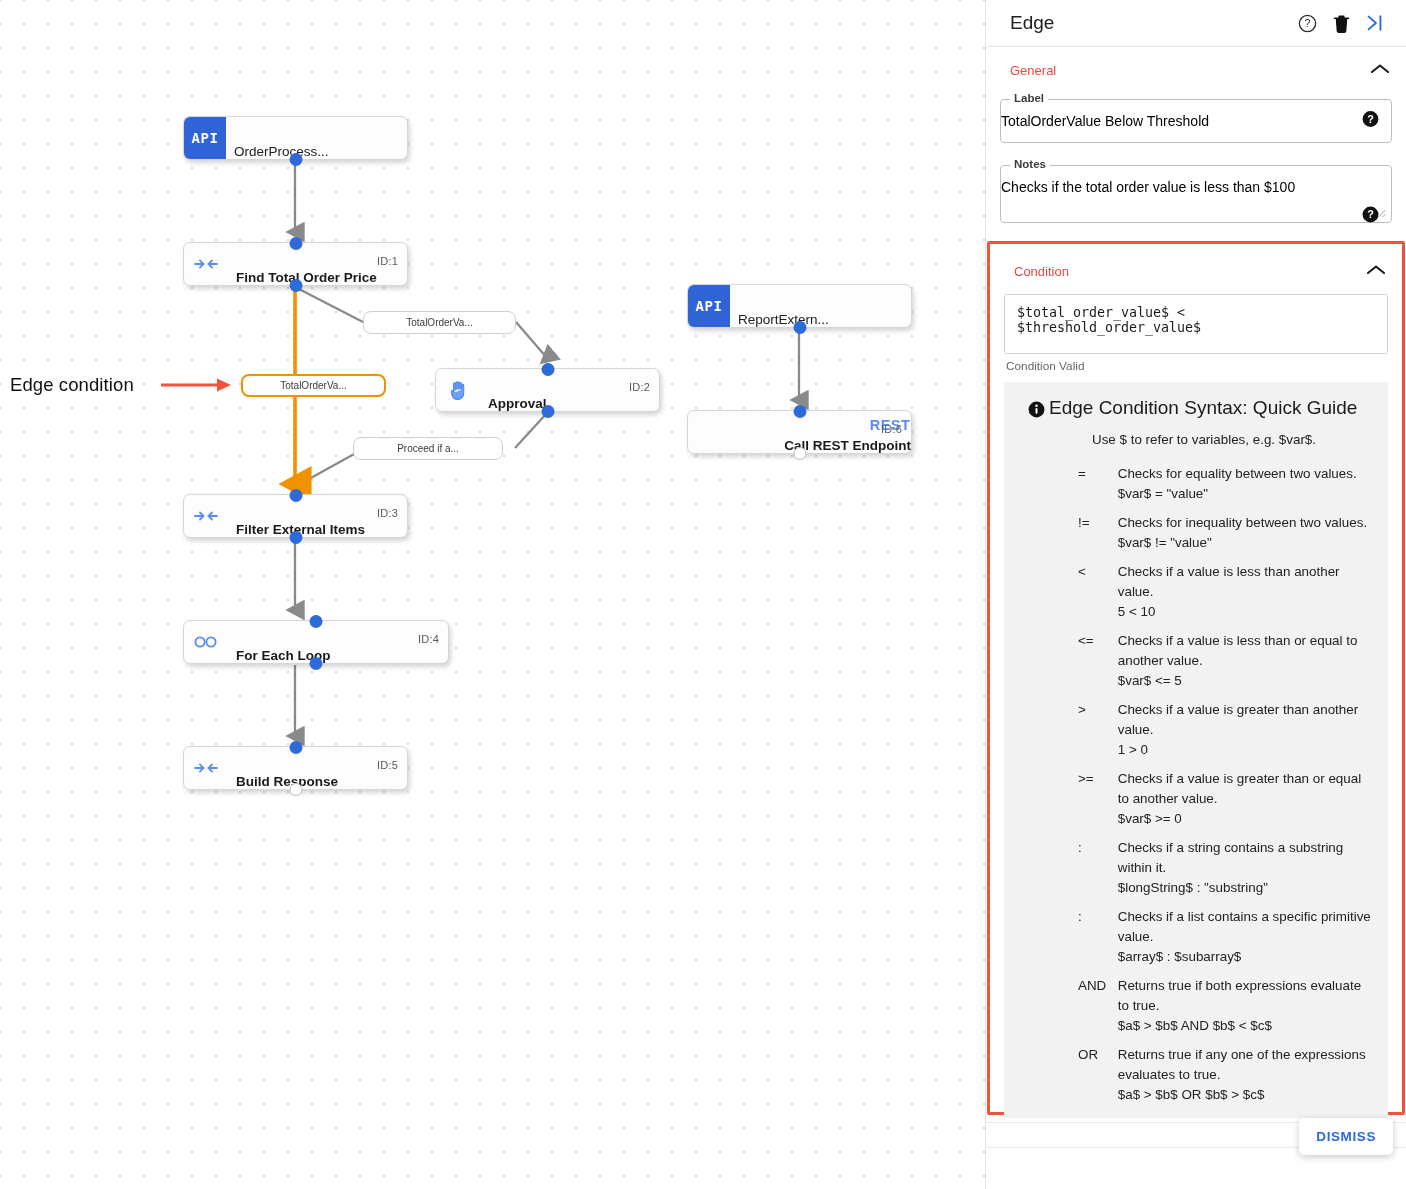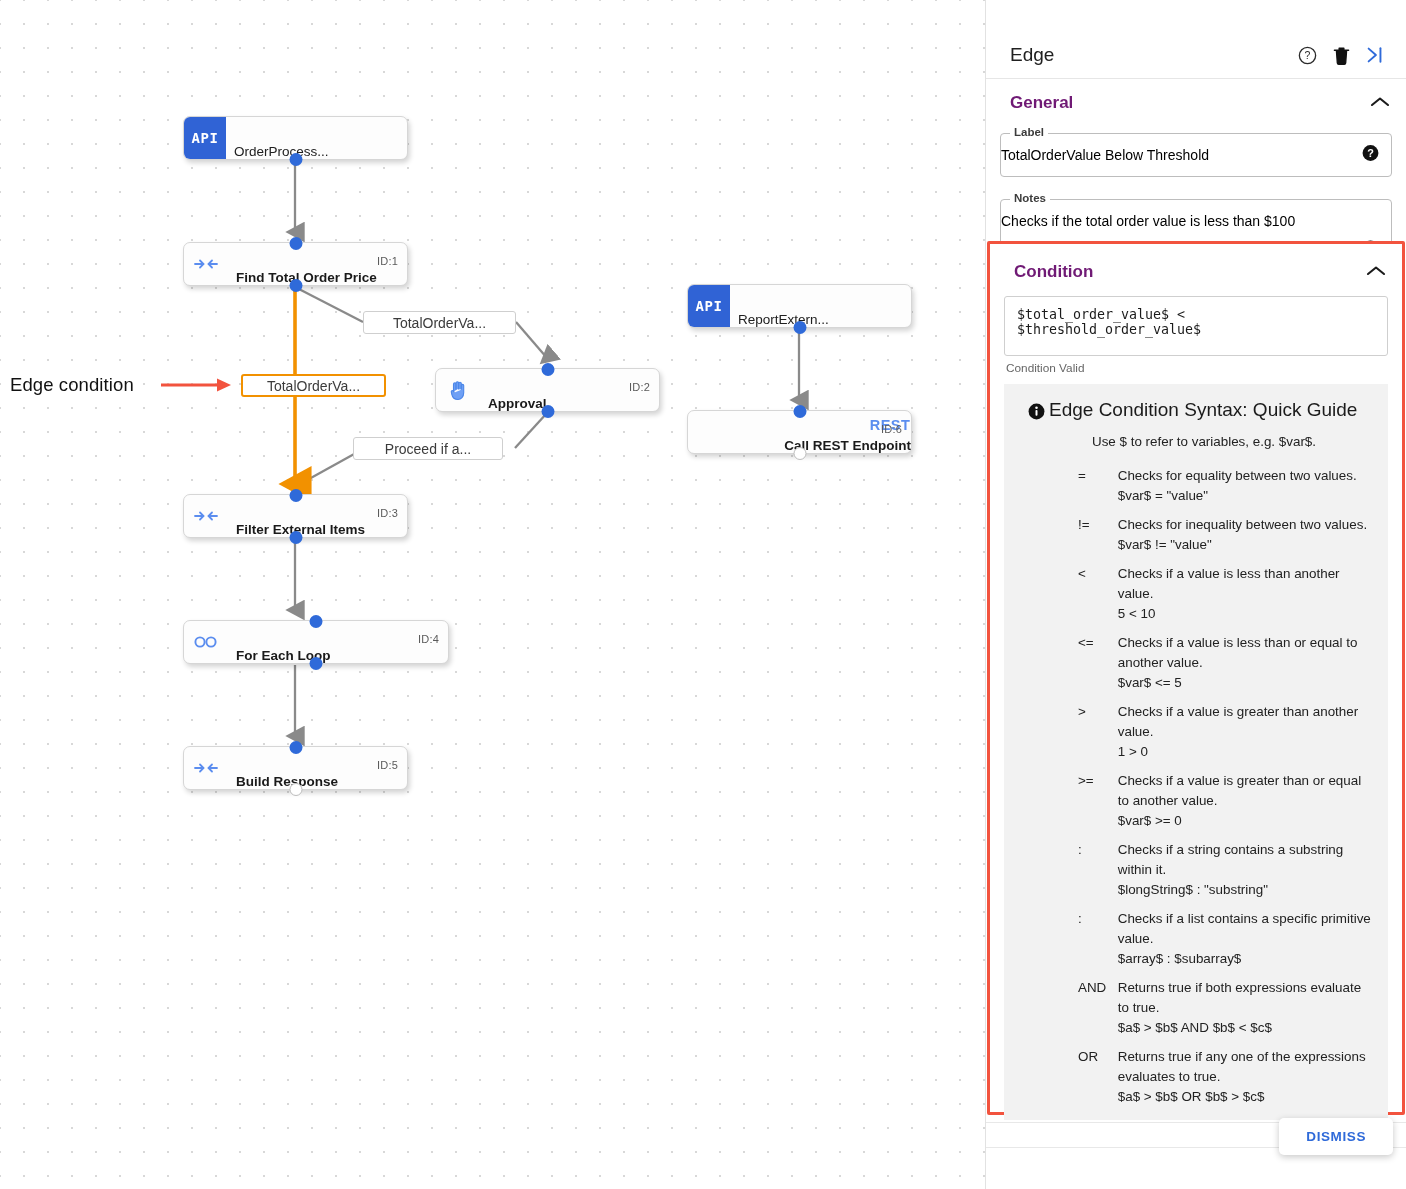--- a/index.html
+++ b/index.html
@@ -71,23 +71,23 @@
   .port.top { top: -6.5px; }
   .port.bot { bottom: -6.5px; }
   .port.hollow { background: #ffffff; border: 1.7px solid #bdbdbd; }
 
   
   .elabel {
     position: absolute;
     height: 23px;
     background: #ffffff;
     border: 1px solid #cfcfcf;
-    border-radius: 3px;
+    border-radius: 8px;
     display: flex; align-items: center; justify-content: center;
-    font-size: 14px; color: #3b3b3b;
+    font-size: 10px; color: #3b3b3b;
     white-space: nowrap;
   }
   .elabel.selected {
     border: 2px solid #f29100;
     color: #3b3b3b;
   }
 
   
   #annotation {
     position: absolute; left: 10px; top: 374px;
@@ -102,35 +102,34 @@
   #panel {
     position: absolute; left: 985px; top: 0;
     width: 421px; height: 1189px;
     background: #ffffff;
     border-left: 1px solid #e2e2e2;
   }
   #panel-header {
     height: 47px; display: flex; align-items: center;
     padding: 0 14px 0 24px;
     border-bottom: 1px solid #e6e6e6;
-    margin-top: 32px;
   }
   #panel-header .ptitle {
     font-size: 19px; color: #202020; flex: 1;
   }
   .hicon {
     width: 34px; height: 34px;
     display: flex; align-items: center; justify-content: center;
     cursor: pointer;
   }
   .sect-head {
     display: flex; align-items: center;
     padding: 14px 16px 10px 24px;
   }
-  .sect-head .stitle { flex: 1; font-size: 17px; font-weight: 700; color: #701a75; }
+  .sect-head .stitle { flex: 1; font-size: 13px; font-weight: 400; color: #ef4444; }
 
   .field {
     position: relative;
     margin: 6px 14px 0 14px;
     border: 1px solid #bdbdbd;
     border-radius: 4px;
     padding: 12px 44px 12px 0;
     background: #fff;
   }
   .field .flegend {
@@ -200,21 +199,21 @@
     border-top: 1px solid #e8e8e8;
   }
   #dismiss {
     position: absolute; right: 13px; top: -5px;
     background: #ffffff;
     border: none;
     border-radius: 5px;
     box-shadow: 0 2px 7px rgba(0,0,0,0.22);
     color: #2f6ad9;
     font-size: 13.5px; font-weight: 700; letter-spacing: 0.6px;
-    padding: 11px 27px;
+    padding: 11px 17px;
     cursor: pointer;
     font-family: "Liberation Sans", sans-serif;
   }
   #footer-line {
     position: absolute; left: 0; top: 24px; width: 420px;
     border-top: 1px solid #e8e8e8;
   }
 </style>
 </head>
 <body>

